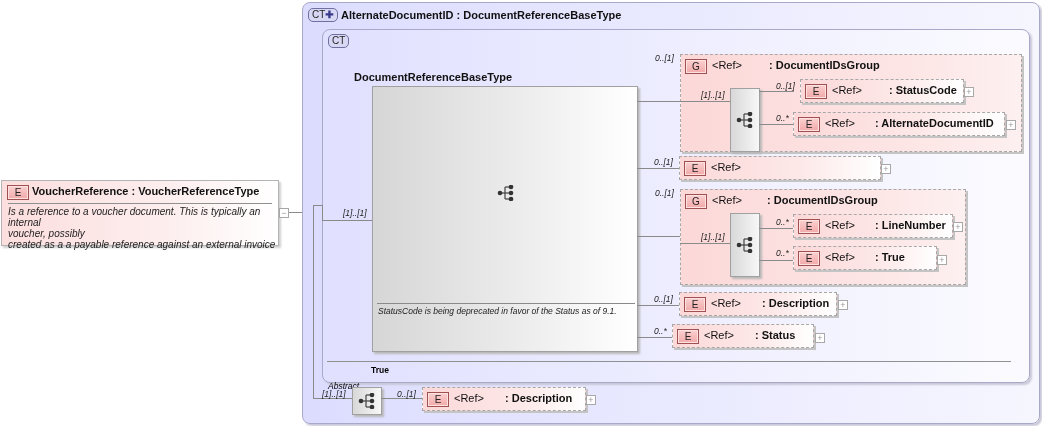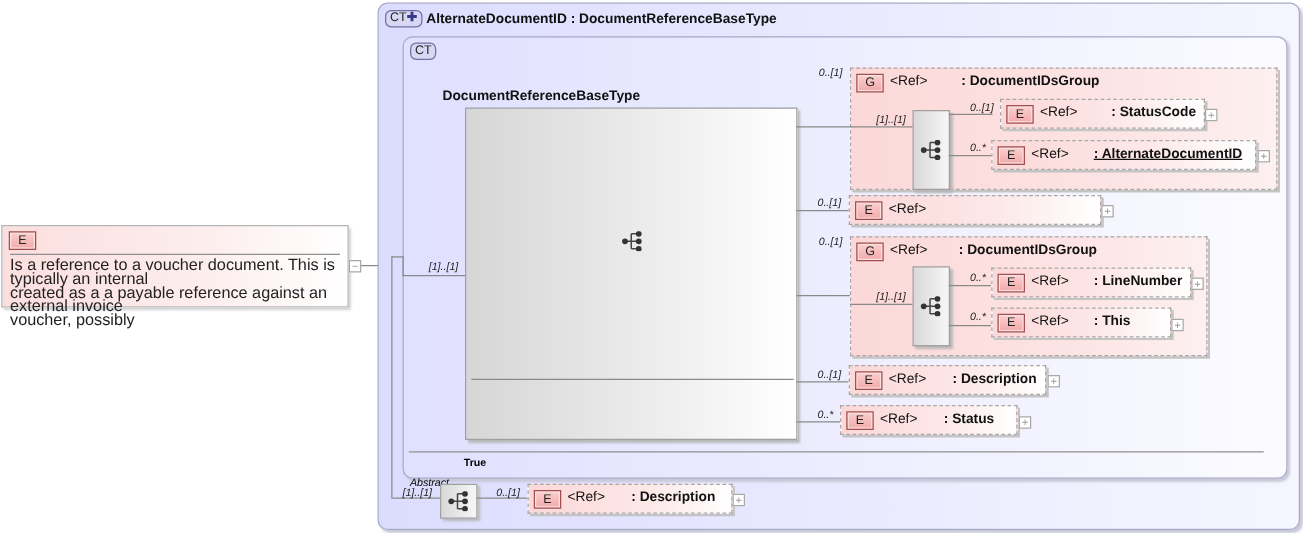--- a/index.html
+++ b/index.html
@@ -22,21 +22,21 @@
     box-shadow:2px 2px 2px #cfcfcf;
   }
   .badge {
     position:absolute; display:inline-block;
     border:1px solid #a05050; background:linear-gradient(#fbd0d0,#f2a9a9);
     color:#222; font-size:10px; text-align:center; line-height:13px;
     box-shadow:inset 0 0 0 1px #fde2e2;
   }
   .root-title { left:30px; top:4px; font-weight:bold; font-size:11px; color:#111; white-space:nowrap; }
   .root-sep { left:6px; top:22px; width:264px; height:1px; background:#909090; }
-  .root-doc { left:6px; top:25px; width:268px; font-size:13px; line-height:11px; color:#222; }
+  .root-doc { left:6px; top:25px; width:268px; font-style:italic; font-size:10px; line-height:11px; color:#222; }
 
   .plus-box {
     position:absolute; width:8px; height:8px; border:1px solid #a8a8a8; background:#fff;
     font-size:9px; line-height:8px; text-align:center; color:#9a9a9a;
   }
 
   
   .ct-outer {
     left:302px; top:2px; width:736px; height:420px;
     border:1px solid #a8a8c8; border-radius:8px;
@@ -86,25 +86,26 @@
   .el-label { position:absolute; top:4px; white-space:nowrap; font-size:11px; }
   .ref { color:#111; }
   .bold { font-weight:bold; color:#111; }
   .card { position:absolute; font-size:8.5px; font-style:italic; color:#222; white-space:nowrap; }
 </style>
 </head>
 <body>
 
 <div class="abs root-el">
   <span class="badge" style="left:5px;top:4px;width:20px;height:13px;">E</span>
+  <span class="abs root-title">VoucherReference : VoucherReferenceType</span>
   <div class="abs root-sep"></div>
   <div class="abs root-doc">
     <div>Is a reference to a voucher document. This is typically an internal</div>
+    <div>voucher, possibly</div>
     <div>created as a a payable reference against an external invoice</div>
-    <div>voucher, possibly</div>
   </div>
 </div>
 <div class="plus-box" style="left:279px;top:208px;">−</div>
 <div class="line hline" style="left:289px;top:212px;width:14px;"></div>
 
 <div class="abs ct-outer">
   <span class="ct-badge" style="left:5px;top:5px;"><span>CT</span><span style="color:#3a3a8a;font-weight:bold;">✚</span></span>
   <span class="abs ct-title" style="left:38px;top:6px;">AlternateDocumentID : DocumentReferenceBaseType</span>
 </div>
 
@@ -128,20 +129,21 @@
     <line x1="8" y1="2" x2="8" y2="14" stroke="#444" stroke-width="1.2"></line>
     <line x1="8" y1="2" x2="13" y2="2" stroke="#444" stroke-width="1.2"></line>
     <line x1="8" y1="8" x2="13" y2="8" stroke="#444" stroke-width="1.2"></line>
     <line x1="8" y1="14" x2="13" y2="14" stroke="#444" stroke-width="1.2"></line>
     <circle cx="3" cy="8" r="2.3" fill="#333"></circle>
     <circle cx="14" cy="2" r="2.3" fill="#333"></circle>
     <circle cx="14" cy="8" r="2.3" fill="#333"></circle>
     <circle cx="14" cy="14" r="2.3" fill="#333"></circle>
   </svg>
   <div class="abs" style="left:4px;top:216px;width:258px;height:1px;background:#8a8a8a;"></div>
+  <span class="abs" style="left:5px;top:219px;font-size:8.5px;font-style:italic;color:#222;white-space:nowrap;">StatusCode is being deprecated in favor of the Status as of 9.1.</span>
 </div>
 
 <div class="line hline" style="left:637px;top:101px;width:43px;"></div>
 <div class="line hline" style="left:637px;top:168px;width:42px;"></div>
 <div class="line hline" style="left:637px;top:236px;width:43px;"></div>
 <div class="line hline" style="left:637px;top:305px;width:42px;"></div>
 <div class="line hline" style="left:637px;top:337px;width:35px;"></div>
 
 <span class="card" style="left:655px;top:53px;">0..[1]</span>
 <div class="group-box" style="left:680px;top:54px;width:340px;height:96px;">
@@ -172,21 +174,21 @@
 <div class="el-box" style="left:800px;top:79px;width:162px;">
   <span class="badge" style="left:4px;top:4px;width:20px;height:13px;">E</span>
   <span class="el-label ref" style="left:31px;">&lt;Ref&gt;</span>
   <span class="el-label bold" style="left:88px;">: StatusCode</span>
 </div>
 <div class="plus-box" style="left:964px;top:87px;">+</div>
 
 <div class="el-box" style="left:793px;top:112px;width:210px;">
   <span class="badge" style="left:4px;top:4px;width:20px;height:13px;">E</span>
   <span class="el-label ref" style="left:31px;">&lt;Ref&gt;</span>
-  <span class="el-label bold" style="left:81px;text-decoration:underline;">: AlternateDocumentID</span>
+  <span class="el-label bold" style="left:81px;">: AlternateDocumentID</span>
 </div>
 <div class="plus-box" style="left:1006px;top:120px;">+</div>
 
 <span class="card" style="left:654px;top:157px;">0..[1]</span>
 <div class="el-box" style="left:679px;top:156px;width:200px;">
   <span class="badge" style="left:4px;top:4px;width:20px;height:13px;">E</span>
   <span class="el-label ref" style="left:31px;">&lt;Ref&gt;</span>
   <span class="el-label bold" style="left:88px;margin-top:40px;">: DocumentDateTime</span>
 </div>
 <div class="plus-box" style="left:881px;top:164px;">+</div>
@@ -220,21 +222,21 @@
 <div class="el-box" style="left:793px;top:214px;width:158px;">
   <span class="badge" style="left:4px;top:4px;width:20px;height:13px;">E</span>
   <span class="el-label ref" style="left:31px;">&lt;Ref&gt;</span>
   <span class="el-label bold" style="left:81px;">: LineNumber</span>
 </div>
 <div class="plus-box" style="left:953px;top:222px;">+</div>
 
 <div class="el-box" style="left:793px;top:246px;width:142px;">
   <span class="badge" style="left:4px;top:4px;width:20px;height:13px;">E</span>
   <span class="el-label ref" style="left:31px;">&lt;Ref&gt;</span>
-  <span class="el-label bold" style="left:81px;">: This</span>
+  <span class="el-label bold" style="left:81px;">: True</span>
 </div>
 <div class="plus-box" style="left:937px;top:255px;">+</div>
 
 <span class="card" style="left:654px;top:294px;">0..[1]</span>
 <div class="el-box" style="left:679px;top:292px;width:156px;">
   <span class="badge" style="left:4px;top:4px;width:20px;height:13px;">E</span>
   <span class="el-label ref" style="left:31px;">&lt;Ref&gt;</span>
   <span class="el-label bold" style="left:82px;">: Description</span>
 </div>
 <div class="plus-box" style="left:838px;top:300px;">+</div>

